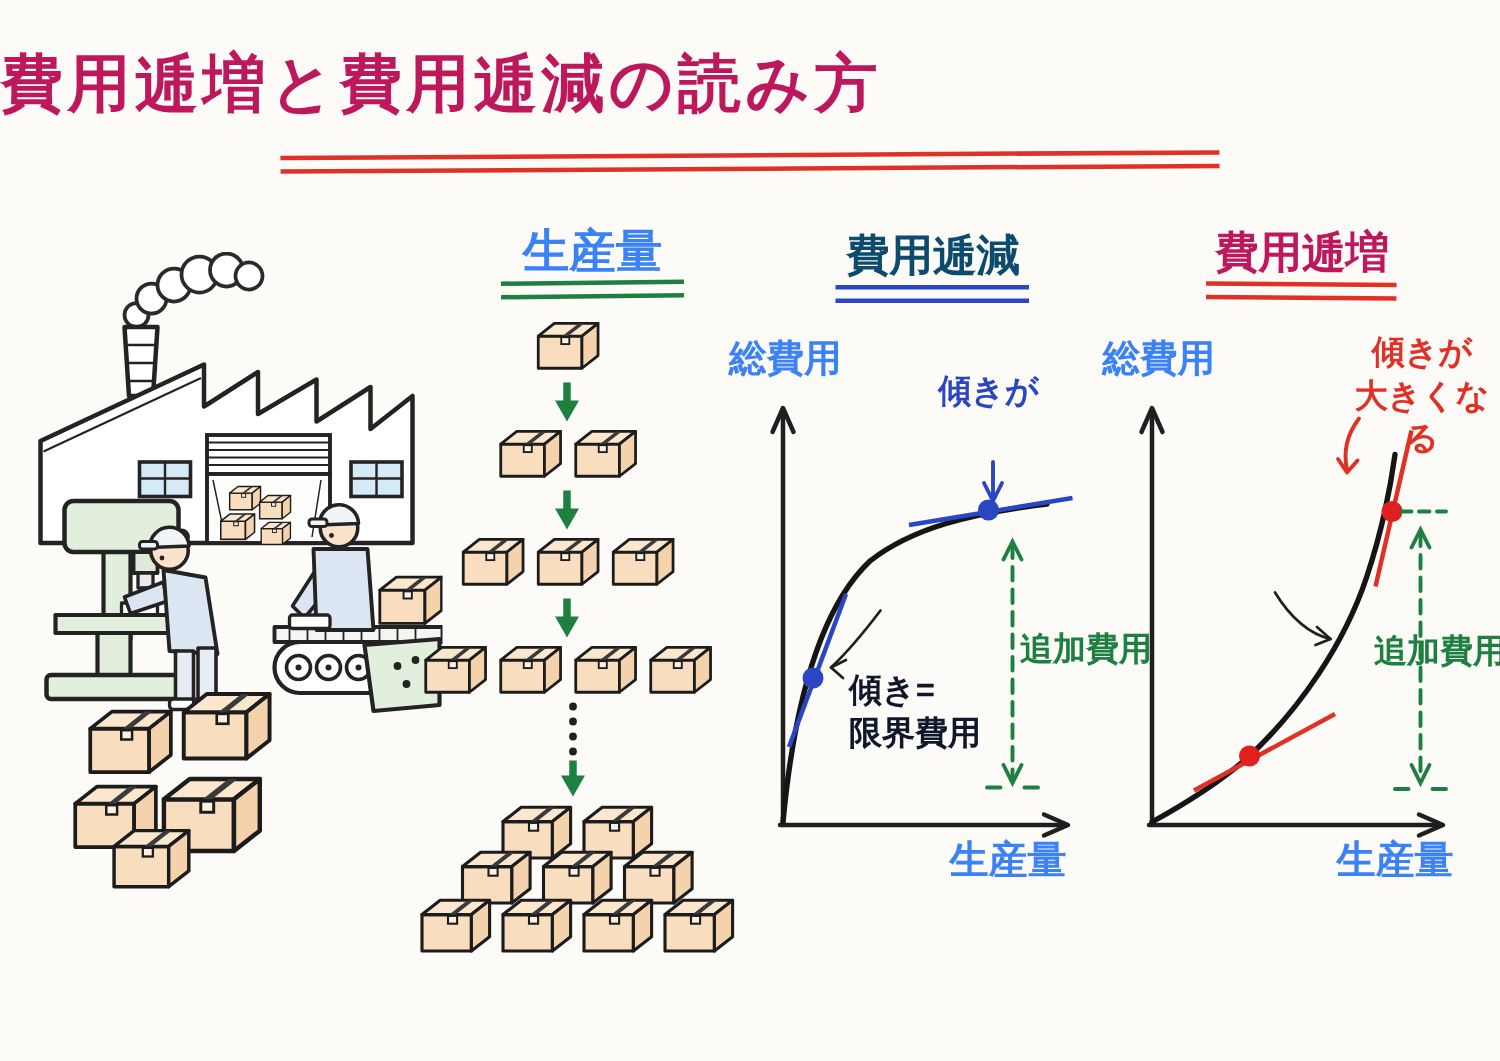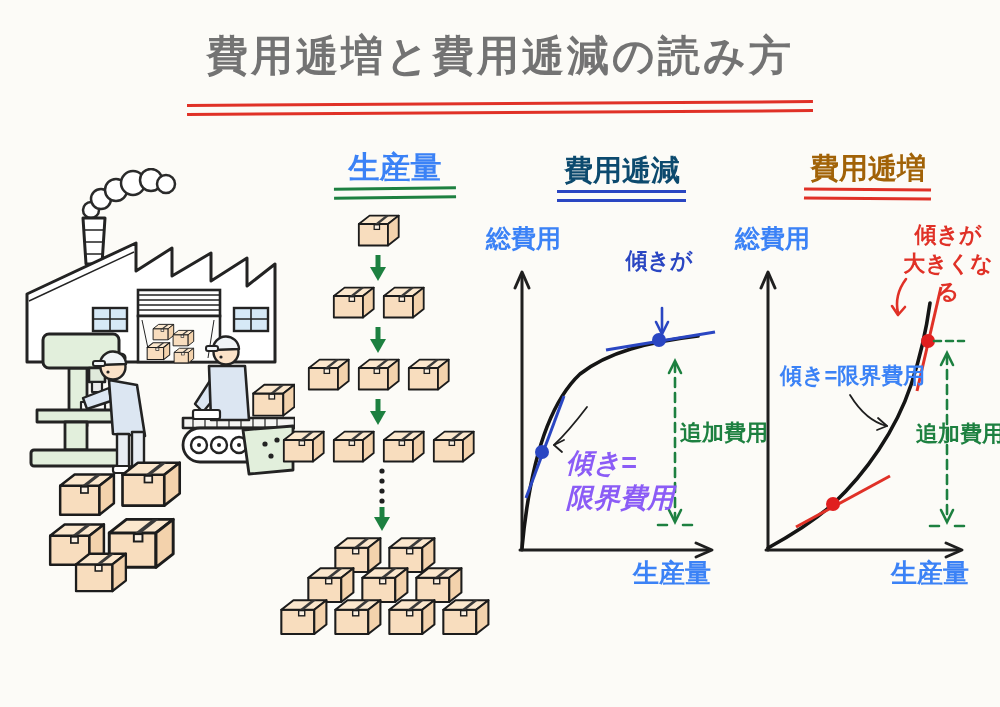--- a/index.html
+++ b/index.html
@@ -1,40 +1,40 @@
 <!DOCTYPE html>
 <html><head>
 <meta charset="utf-8">
 <style>
   html,body{margin:0;padding:0;}
   body{font-family:"Liberation Sans","DejaVu Sans",sans-serif;}
   #stage{position:relative;width:1000px;height:707px;background:#fcfbf7;overflow:hidden;}
   .abs{position:absolute;}
   .lbl{font-weight:600;white-space:nowrap;color:#3b82f6;}
   .center{text-align:center;}
-  #main-title{left:0;top:28px;width:1000px;text-align:center;font-size:42px;font-weight:700;letter-spacing:3px;color:#737373;}
+  #main-title{left:0;top:28px;width:1000px;font-size:42px;font-weight:700;letter-spacing:3px;color:#be185d;}
   .dbl-ul{height:6px;border-top:3px solid;border-bottom:3px solid;}
   .note{line-height:1.3;font-weight:600;}
   svg{display:block;}
 </style>
 </head>
 <body>
 
 <div id="stage">
 
   <div id="main-title" class="abs">費用逓増と費用逓減の読み方</div>
   <div class="abs dbl-ul" style="left:187px;top:102px;width:626px;border-color:#e03127;transform:rotate(-0.35deg);"></div>
 
   <div class="abs lbl center" style="left:330px;top:147px;width:130px;font-size:31px;font-weight:700;">生産量</div>
   <div class="abs dbl-ul" style="left:334px;top:187px;width:122px;border-color:#1d8040;transform:rotate(-0.6deg);"></div>
 
   <div class="abs lbl center" style="left:556px;top:151px;width:132px;font-size:29px;font-weight:700;color:#0c4a6e;">費用逓減</div>
   <div class="abs dbl-ul" style="left:557px;top:190px;width:129px;border-color:#2a46c2;"></div>
 
-  <div class="abs lbl center" style="left:802px;top:149px;width:132px;font-size:29px;font-weight:700;color:#a16207;">費用逓増</div>
+  <div class="abs lbl center" style="left:802px;top:149px;width:132px;font-size:29px;font-weight:700;color:#be185d;">費用逓増</div>
   <div class="abs dbl-ul" style="left:804px;top:188px;width:127px;border-color:#e03127;transform:rotate(0.4deg);"></div>
 
   <svg class="abs" style="left:5px;top:168px;" width="290" height="440" viewBox="0 0 290 440">
     <defs>
       <symbol id="boxsym" viewBox="0 0 60 48" overflow="visible">
         <polygon points="5,17 43,17 43,45 5,45" fill="#f8ddbe" stroke="#1c1c1c" stroke-width="2.4" stroke-linejoin="round"></polygon>
         <polygon points="5,17 19,6 57,6 43,17" fill="#fbe7cd" stroke="#1c1c1c" stroke-width="2.4" stroke-linejoin="round"></polygon>
         <polygon points="43,17 57,6 57,34 43,45" fill="#f3d2ac" stroke="#1c1c1c" stroke-width="2.4" stroke-linejoin="round"></polygon>
         <polygon points="26,17 31,17 45,6 40,6" fill="#3a3a3a"></polygon>
         <rect x="25" y="18" width="7" height="6" fill="#fbf0e2" stroke="#1c1c1c" stroke-width="1.6"></rect>
@@ -262,29 +262,28 @@
       <path d="M215,150 L221,138 L227,150"></path>
       <path d="M215,295 L221,307 L227,295"></path>
       <path d="M204,311 H213 M229,311 H238"></path>
     </g>
   </svg>
 
   <div class="abs lbl" style="left:486px;top:222px;font-size:25px;">総費用</div>
   <div class="abs note center" style="left:598px;top:247px;width:122px;font-size:22px;color:#2a46c2;">
     <span style="display:block;">傾きが</span>
   </div>
-  <div class="abs note" style="left:566px;top:446px;font-size:27px;color:#8b5cf6;font-style:italic;">
+  <div class="abs note" style="left:566px;top:446px;font-size:22px;color:#0f172a;">
     <span style="display:block;">傾き=</span>
     <span style="display:block;">限界費用</span>
   </div>
   <div class="abs lbl" style="left:680px;top:418px;font-size:22px;color:#1d8040;">追加費用</div>
   <div class="abs lbl" style="left:633px;top:556px;font-size:26px;">生産量</div>
 
   <div class="abs lbl" style="left:735px;top:222px;font-size:25px;">総費用</div>
   <div class="abs note center" style="left:892px;top:221px;width:112px;font-size:22px;color:#e03127;">
     <span style="display:block;">傾きが</span>
     <span style="display:block;">大きくなる</span>
   </div>
-  <div class="abs lbl" style="left:780px;top:361px;font-size:22px;">傾き=限界費用</div>
   <div class="abs lbl" style="left:916px;top:419px;font-size:22px;color:#1d8040;">追加費用</div>
   <div class="abs lbl" style="left:891px;top:556px;font-size:26px;">生産量</div>
 
 </div>
 
 </body></html>

